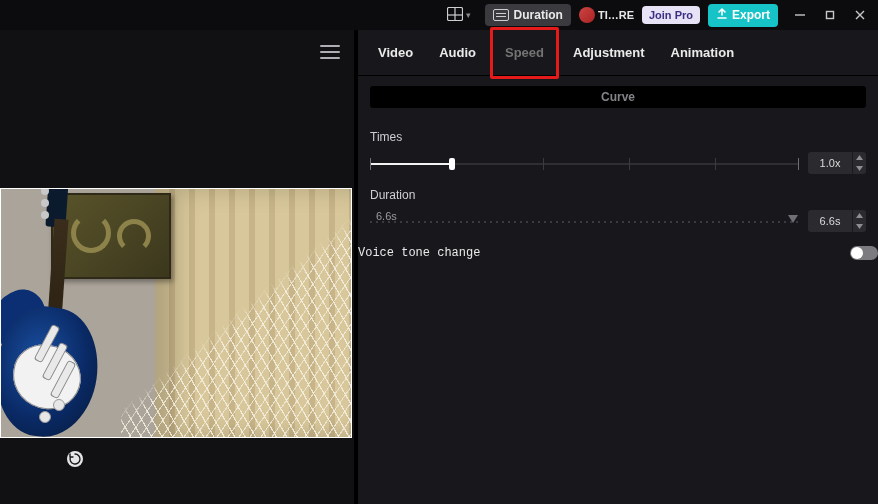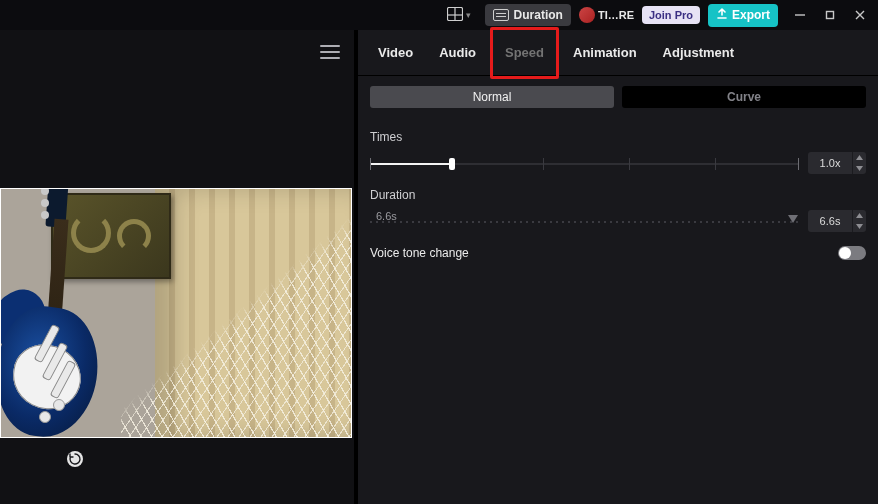--- a/index.html
+++ b/index.html
@@ -144,21 +144,21 @@
   .numbox { display:flex; align-items:center; background:#2a2a2f; border-radius:3px; height:22px; }
   .numbox .val { width:44px; text-align:center; color:#dcdcdc; font-size:11px; }
   .spin { width:14px; display:flex; flex-direction:column; border-left:1px solid #1b1b1f;}
   .spin div { height:11px; display:flex; align-items:center; justify-content:center; color:#8d8d92;}
   .spin svg{width:7px;height:5px;}
 
   .duration-row .track-bg { background: repeating-linear-gradient(90deg,#3a3a40 0 2px, transparent 2px 6px); }
   .dur-marker { position:absolute; top:3px; width:0; height:0; border-left:5px solid transparent; border-right:5px solid transparent; border-top:8px solid #6f6f75; }
   .dur-left   { left:6px; color:#9a9a9f; font-size:11px; }
 
-  .toggle-row { display:flex; align-items:flex-start; justify-content:space-between; padding: 14px 12px; }
+  .toggle-row { display:flex; align-items:flex-start; justify-content:space-between; padding: 14px 0; font-family: Liberation Mono, monospace; }
   .toggle { width:28px; height:14px; background:#7b7b80; border-radius:8px; position:relative; }
   .toggle .kn { position:absolute; left:1px; top:1px; width:12px; height:12px; background:#fff; border-radius:50%; }
 
 </style>
 </head>
 <body>
 
 <div class="titlebar">
   <div class="tbar-left"></div>
   <div class="tbar-item layout-btn">
@@ -264,31 +264,28 @@
         </div>
       <div class="tab">
           <span>Audio</span>
         </div>
       <div class="highlight-box">
         <div class="tab active">
             <span>Speed</span>
           </div>
       </div>
       <div class="tab">
+          <span>Adjustment</span>
+        </div>
+      <div class="tab">
           <span>Animation</span>
         </div>
-      <div class="tab">
-          <span>Adjustment</span>
-        </div>
     </div>
 
     <div class="subtabs">
-      <div class="subtab normal">
-          <span>Normal</span>
-        </div>
       <div class="subtab curve">
           <span>Curve</span>
         </div>
     </div>
 
     <div class="section-label">Times</div>
     <div class="row">
       <div class="slider-wrap">
         <div class="track-bg"></div>
         <div class="track-fill times"></div>

